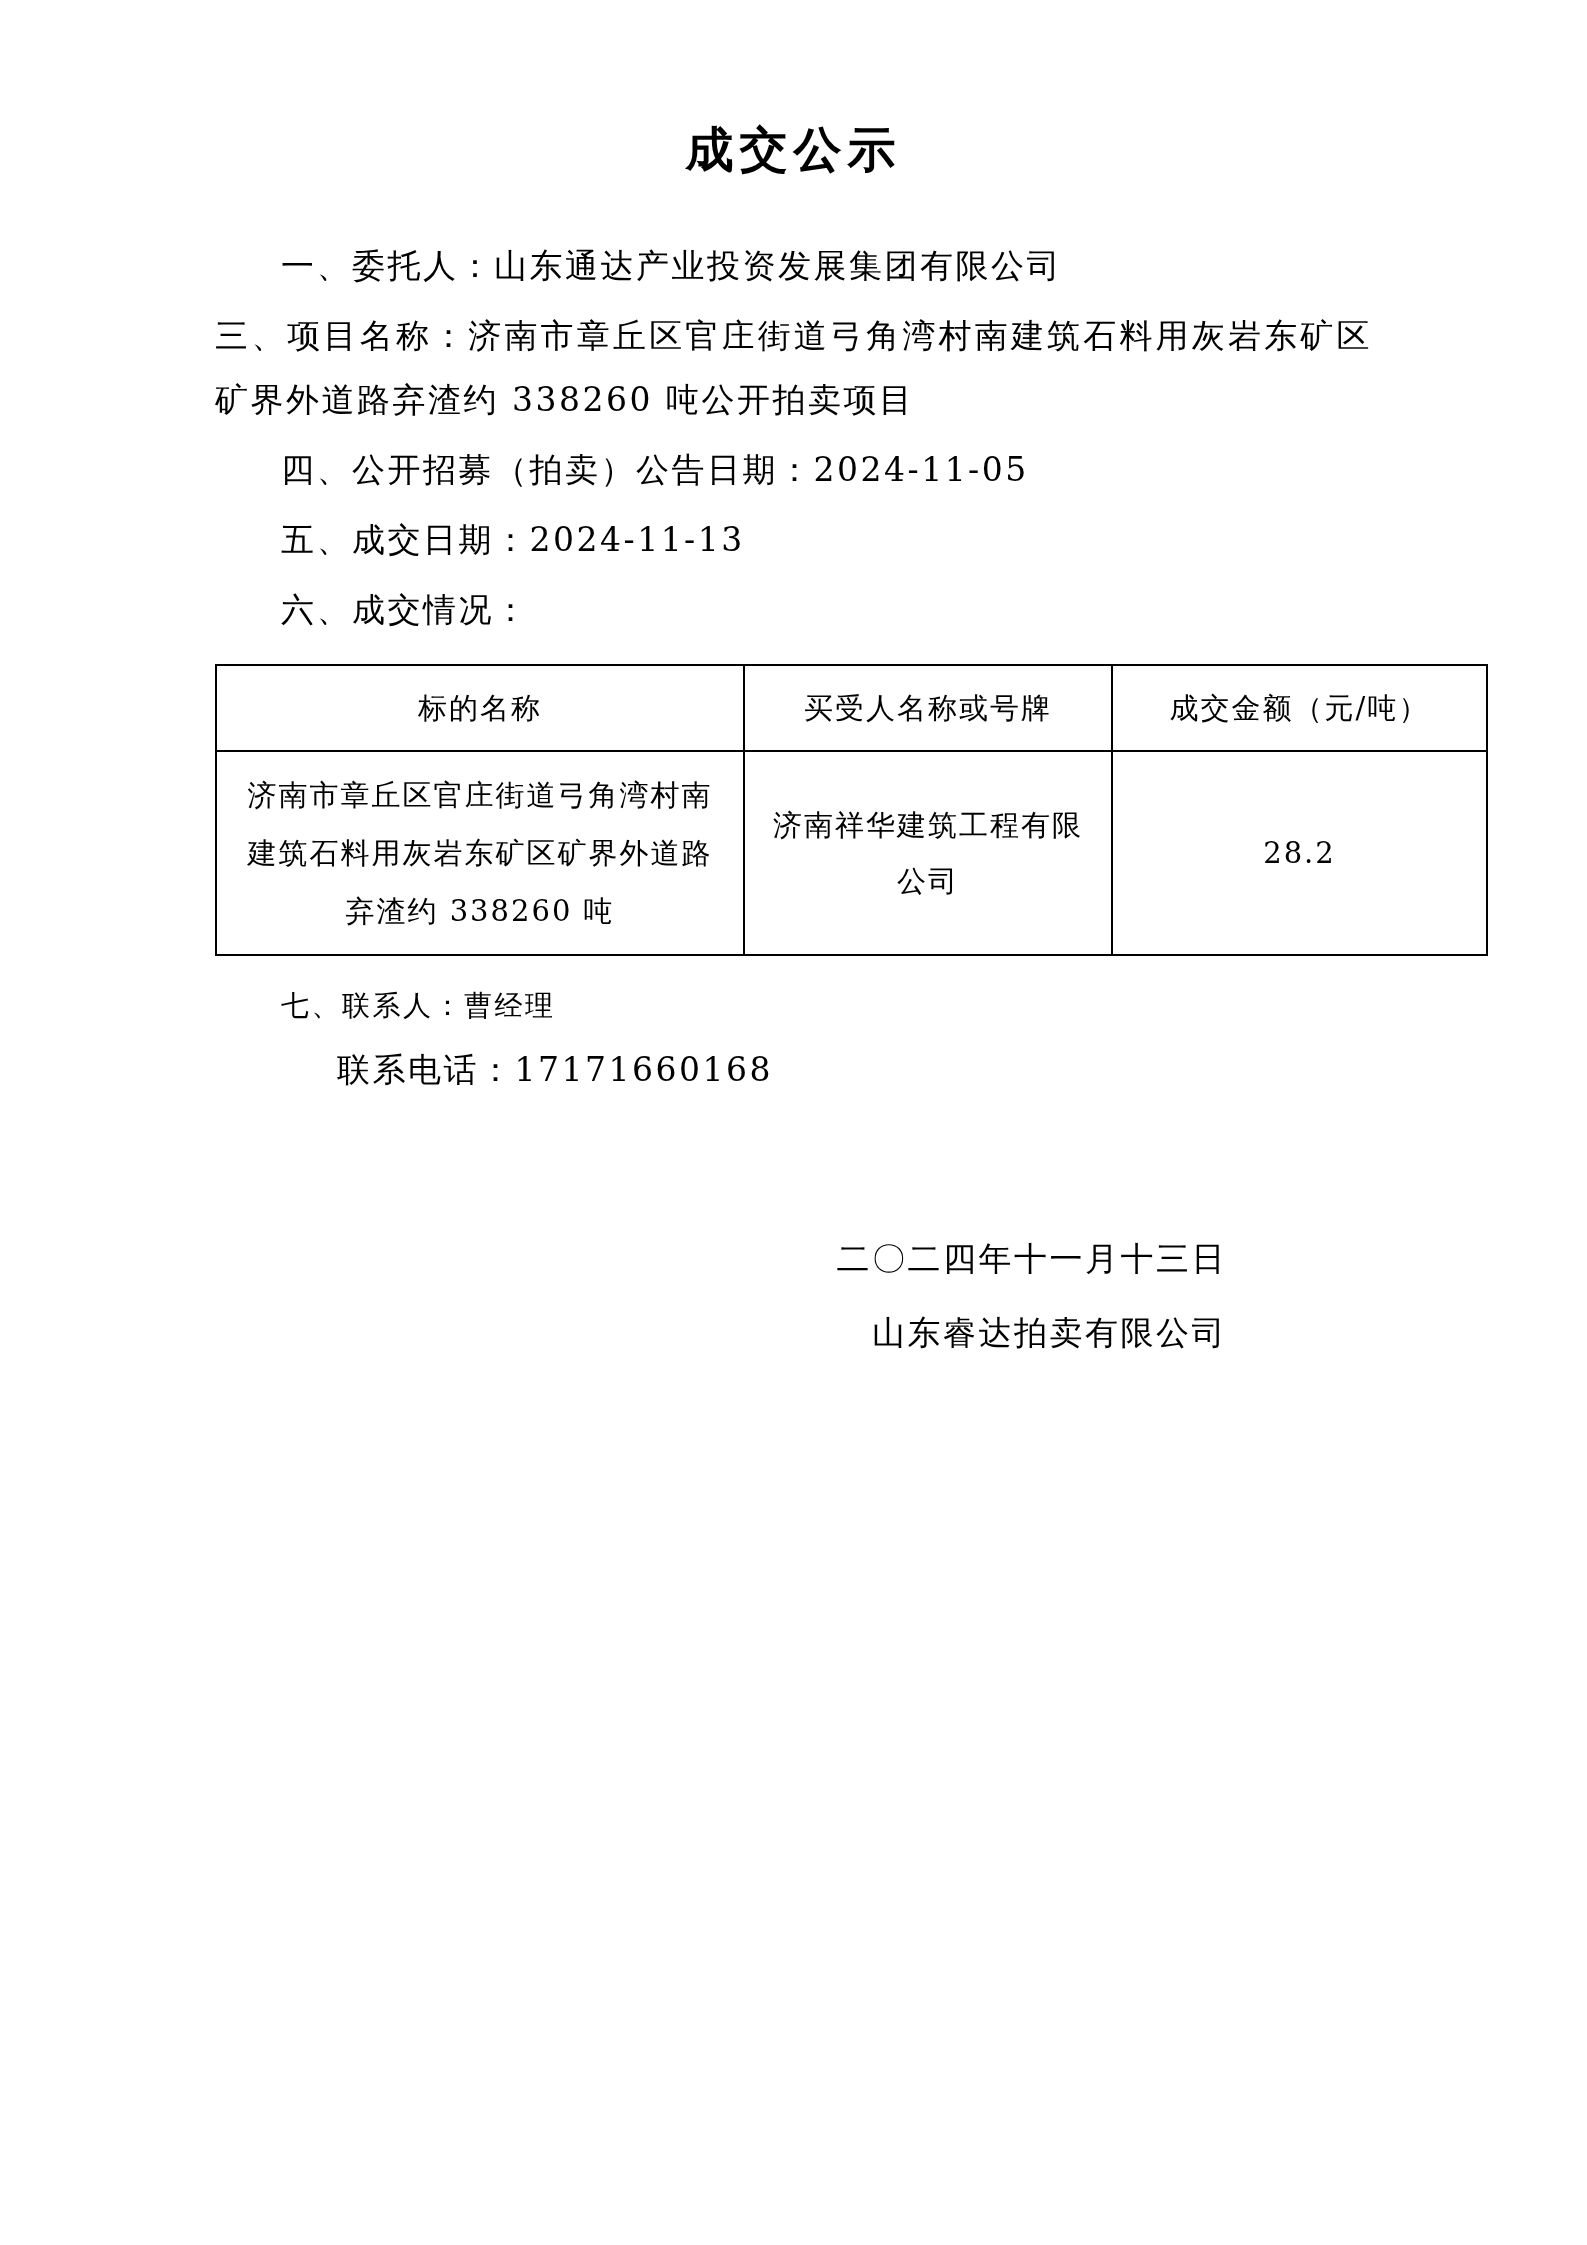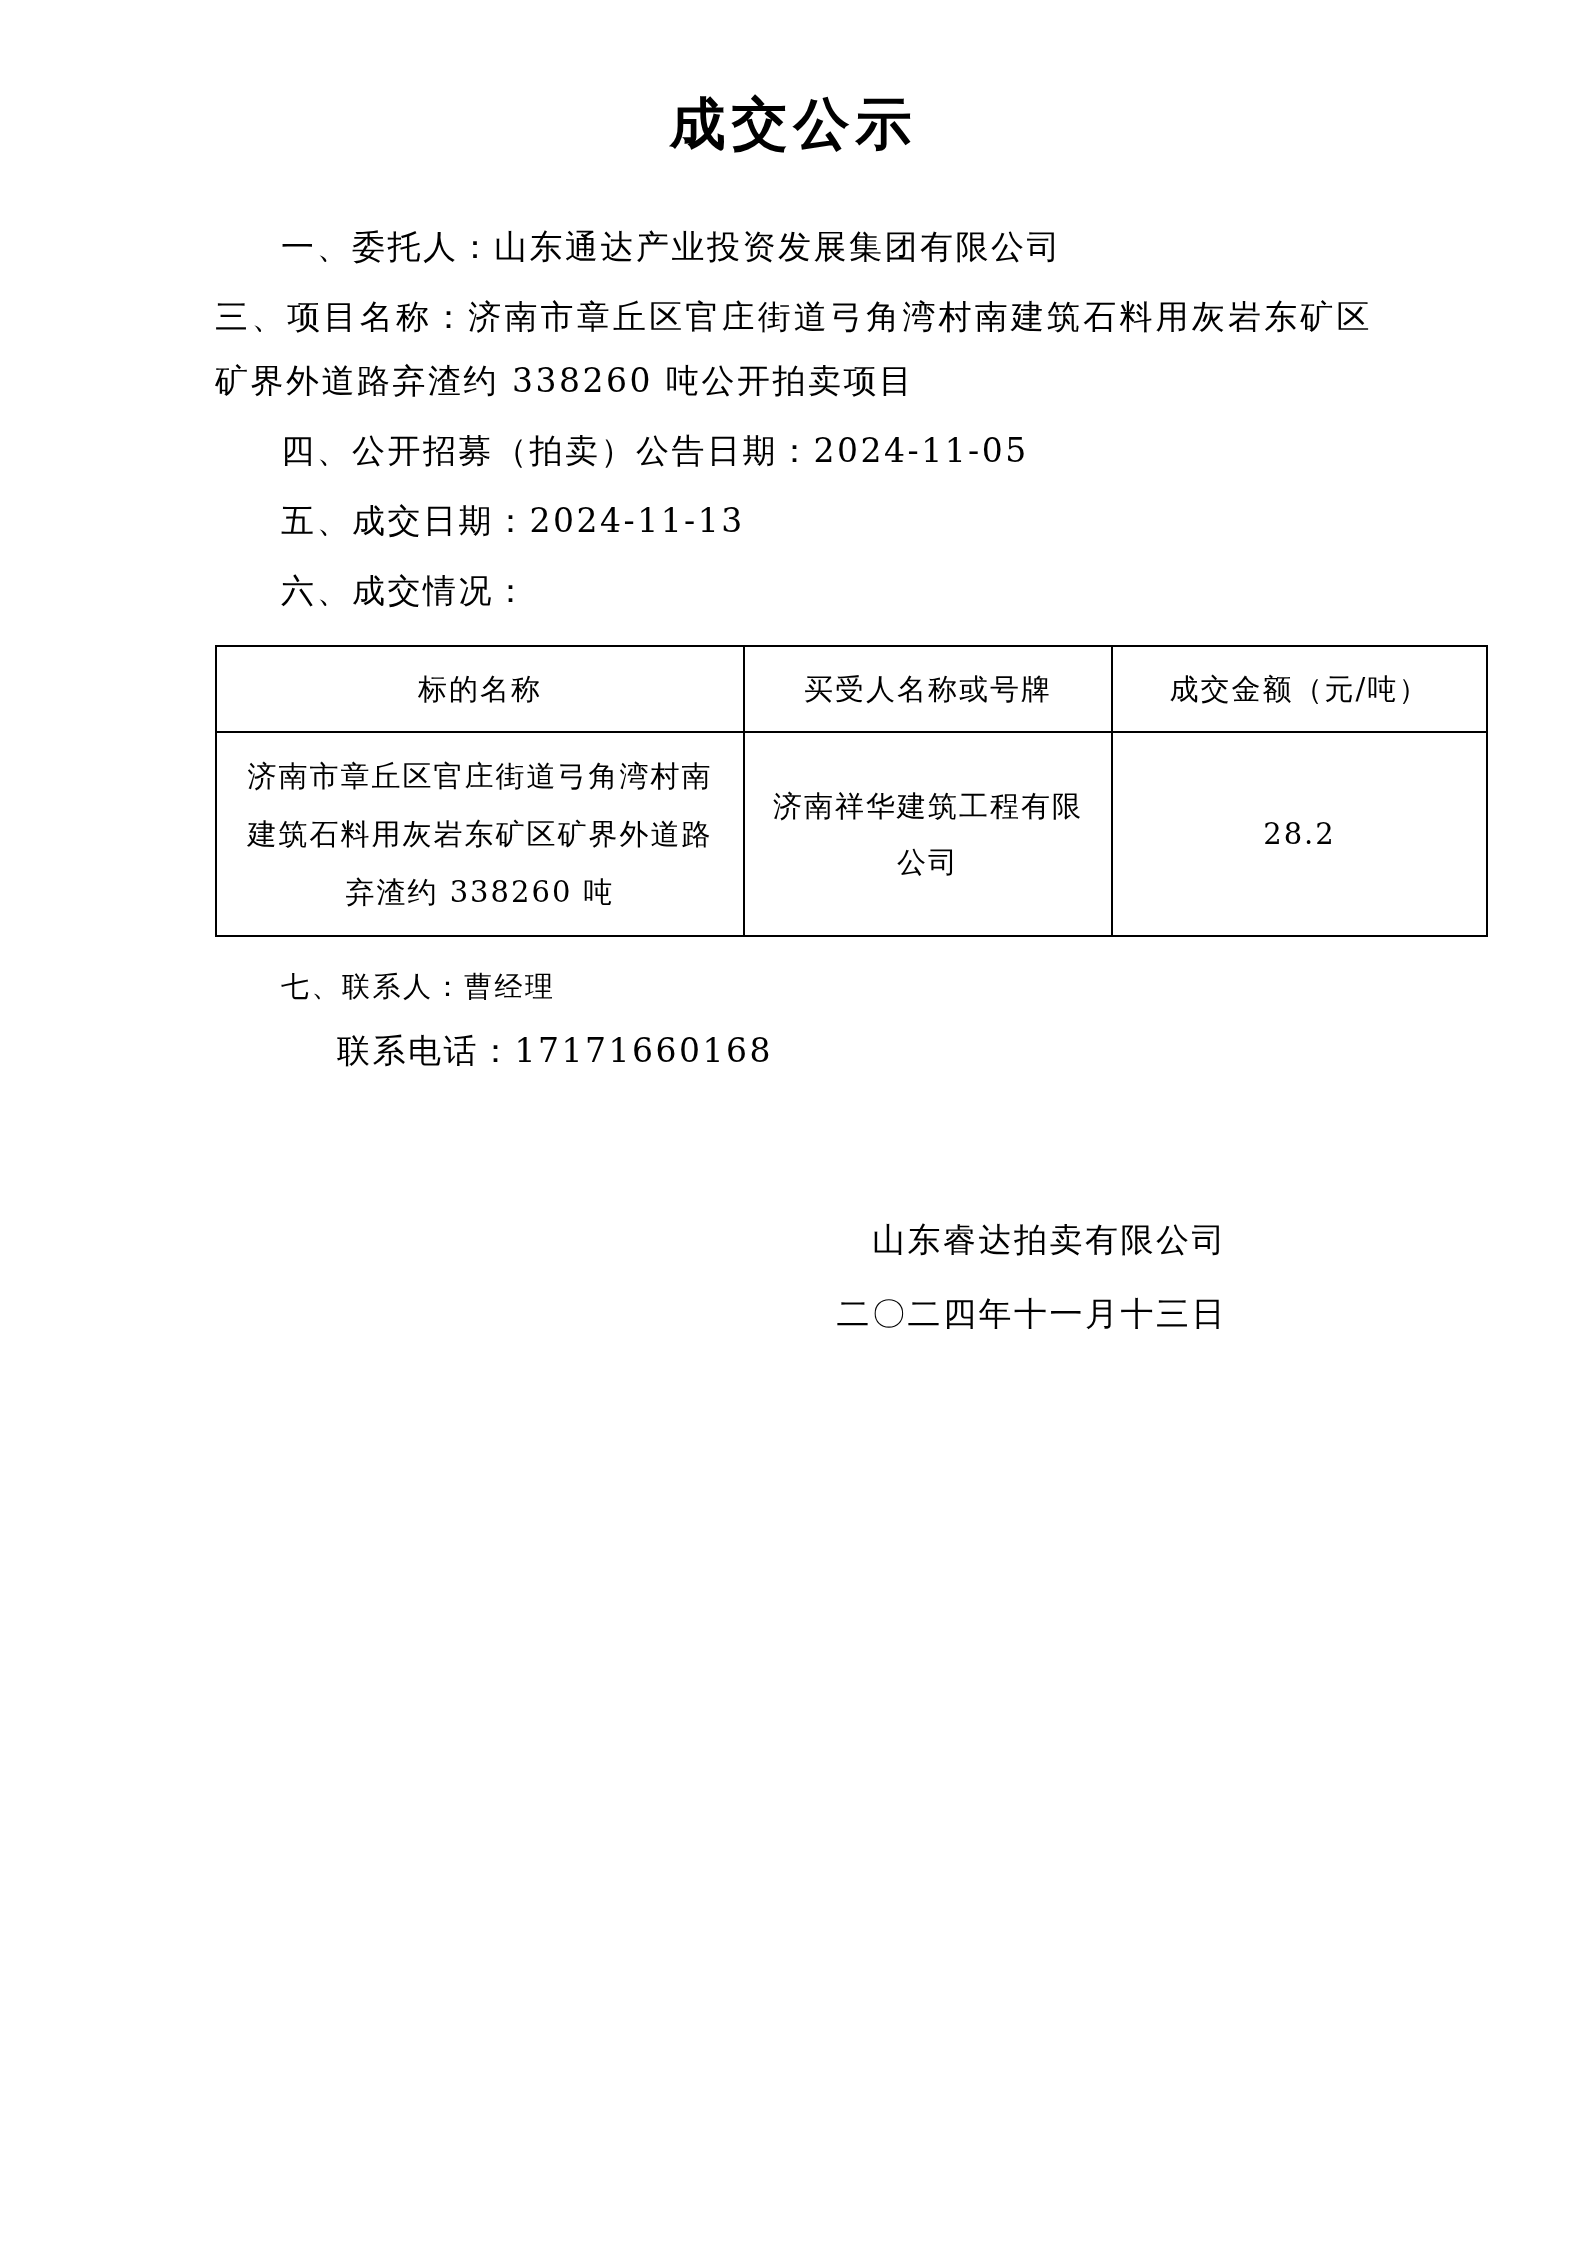--- a/index.html
+++ b/index.html
@@ -16,24 +16,24 @@
   }
   .page {
     position: relative;
     width: 1587px;
     height: 2245px;
     box-sizing: border-box;
     padding: 0 215px;
   }
   .doc-title {
     text-align: center;
-    font-size: 56px;
+    font-size: 48px;
     font-weight: bold;
     letter-spacing: 6px;
-    margin-top: 87px;
+    margin-top: 118px;
     margin-bottom: 52px;
     font-family: "DejaVu Serif", "Liberation Serif", serif;
   }
   .para {
     font-size: 33px;
     line-height: 64px;
     letter-spacing: 2.5px;
     text-indent: 66px;
     margin: 0 0 6px 0;
     text-align: justify;
@@ -129,17 +129,17 @@
         <td>济南祥华建筑工程有限公司</td>
         <td>28.2</td>
       </tr>
     </tbody>
   </table>
 
   <p class="after-table">七、联系人：曹经理</p>
   <p class="contact-phone">联系电话：17171660168</p>
 
   <div class="signature">
+    <div>二〇二四年十一月十三日</div>
     <div>山东睿达拍卖有限公司</div>
-    <div>二〇二四年十一月十三日</div>
   </div>
 
 </div>
 
 </body></html>

